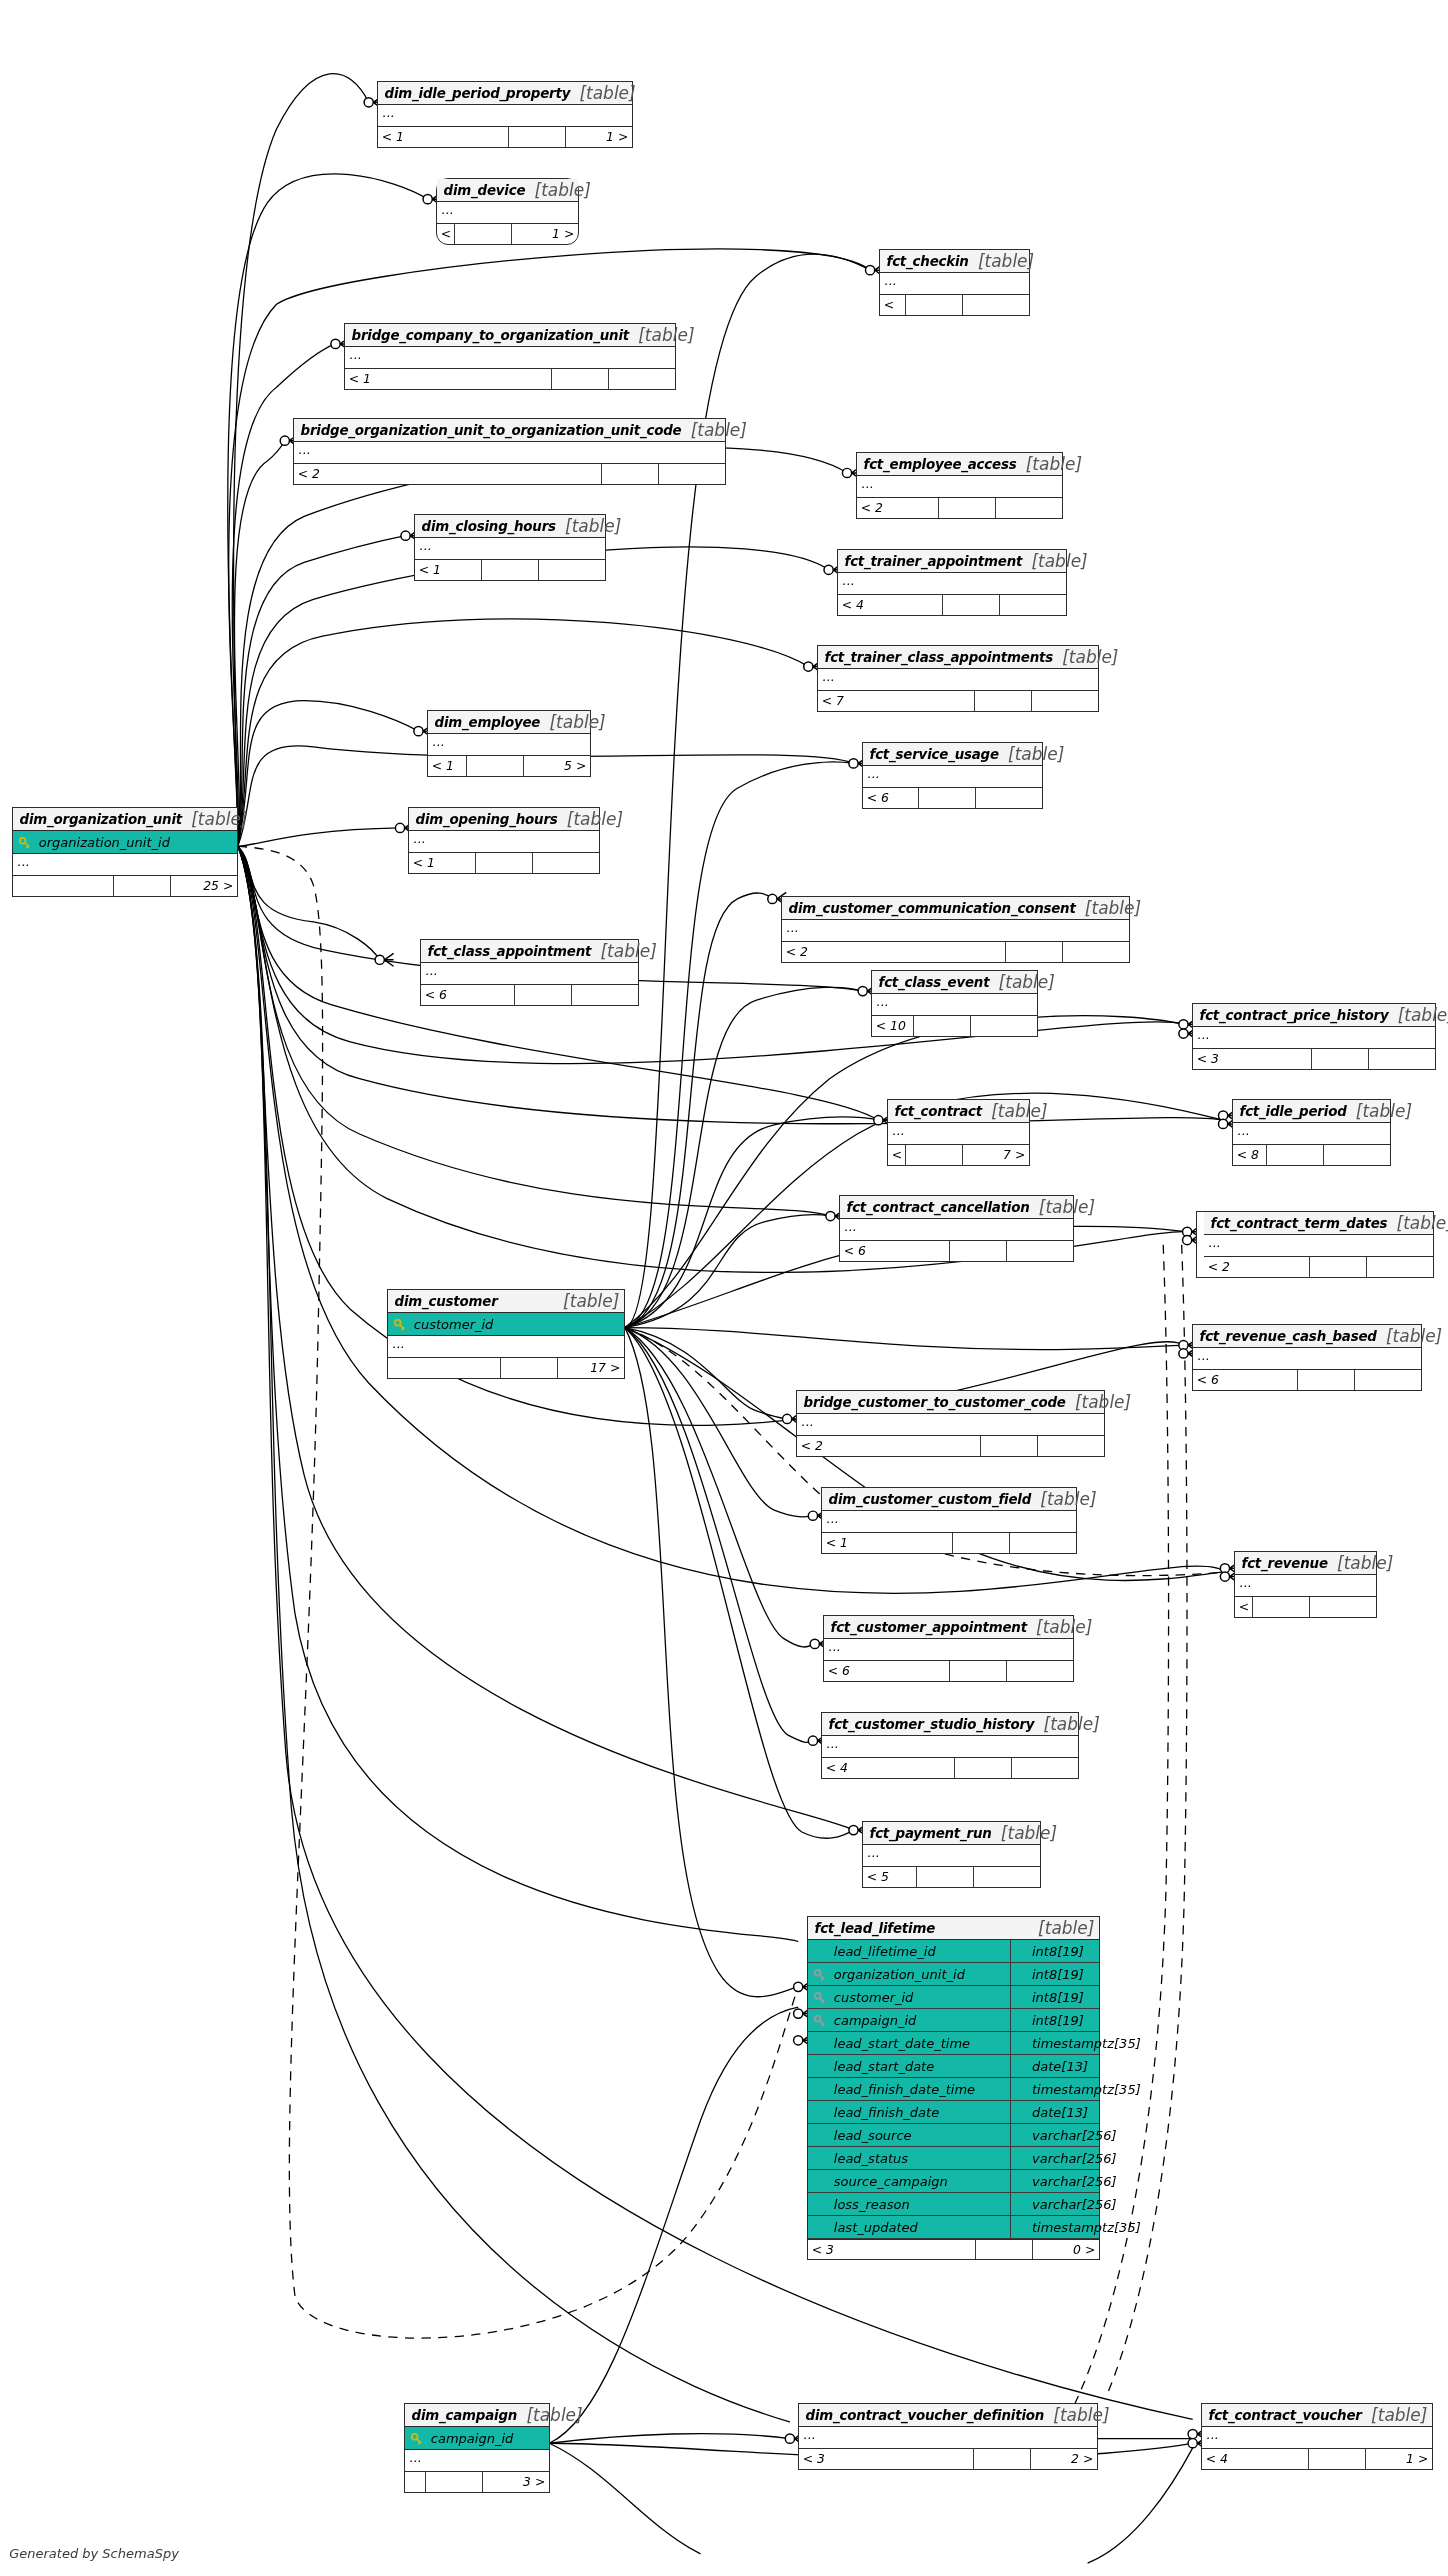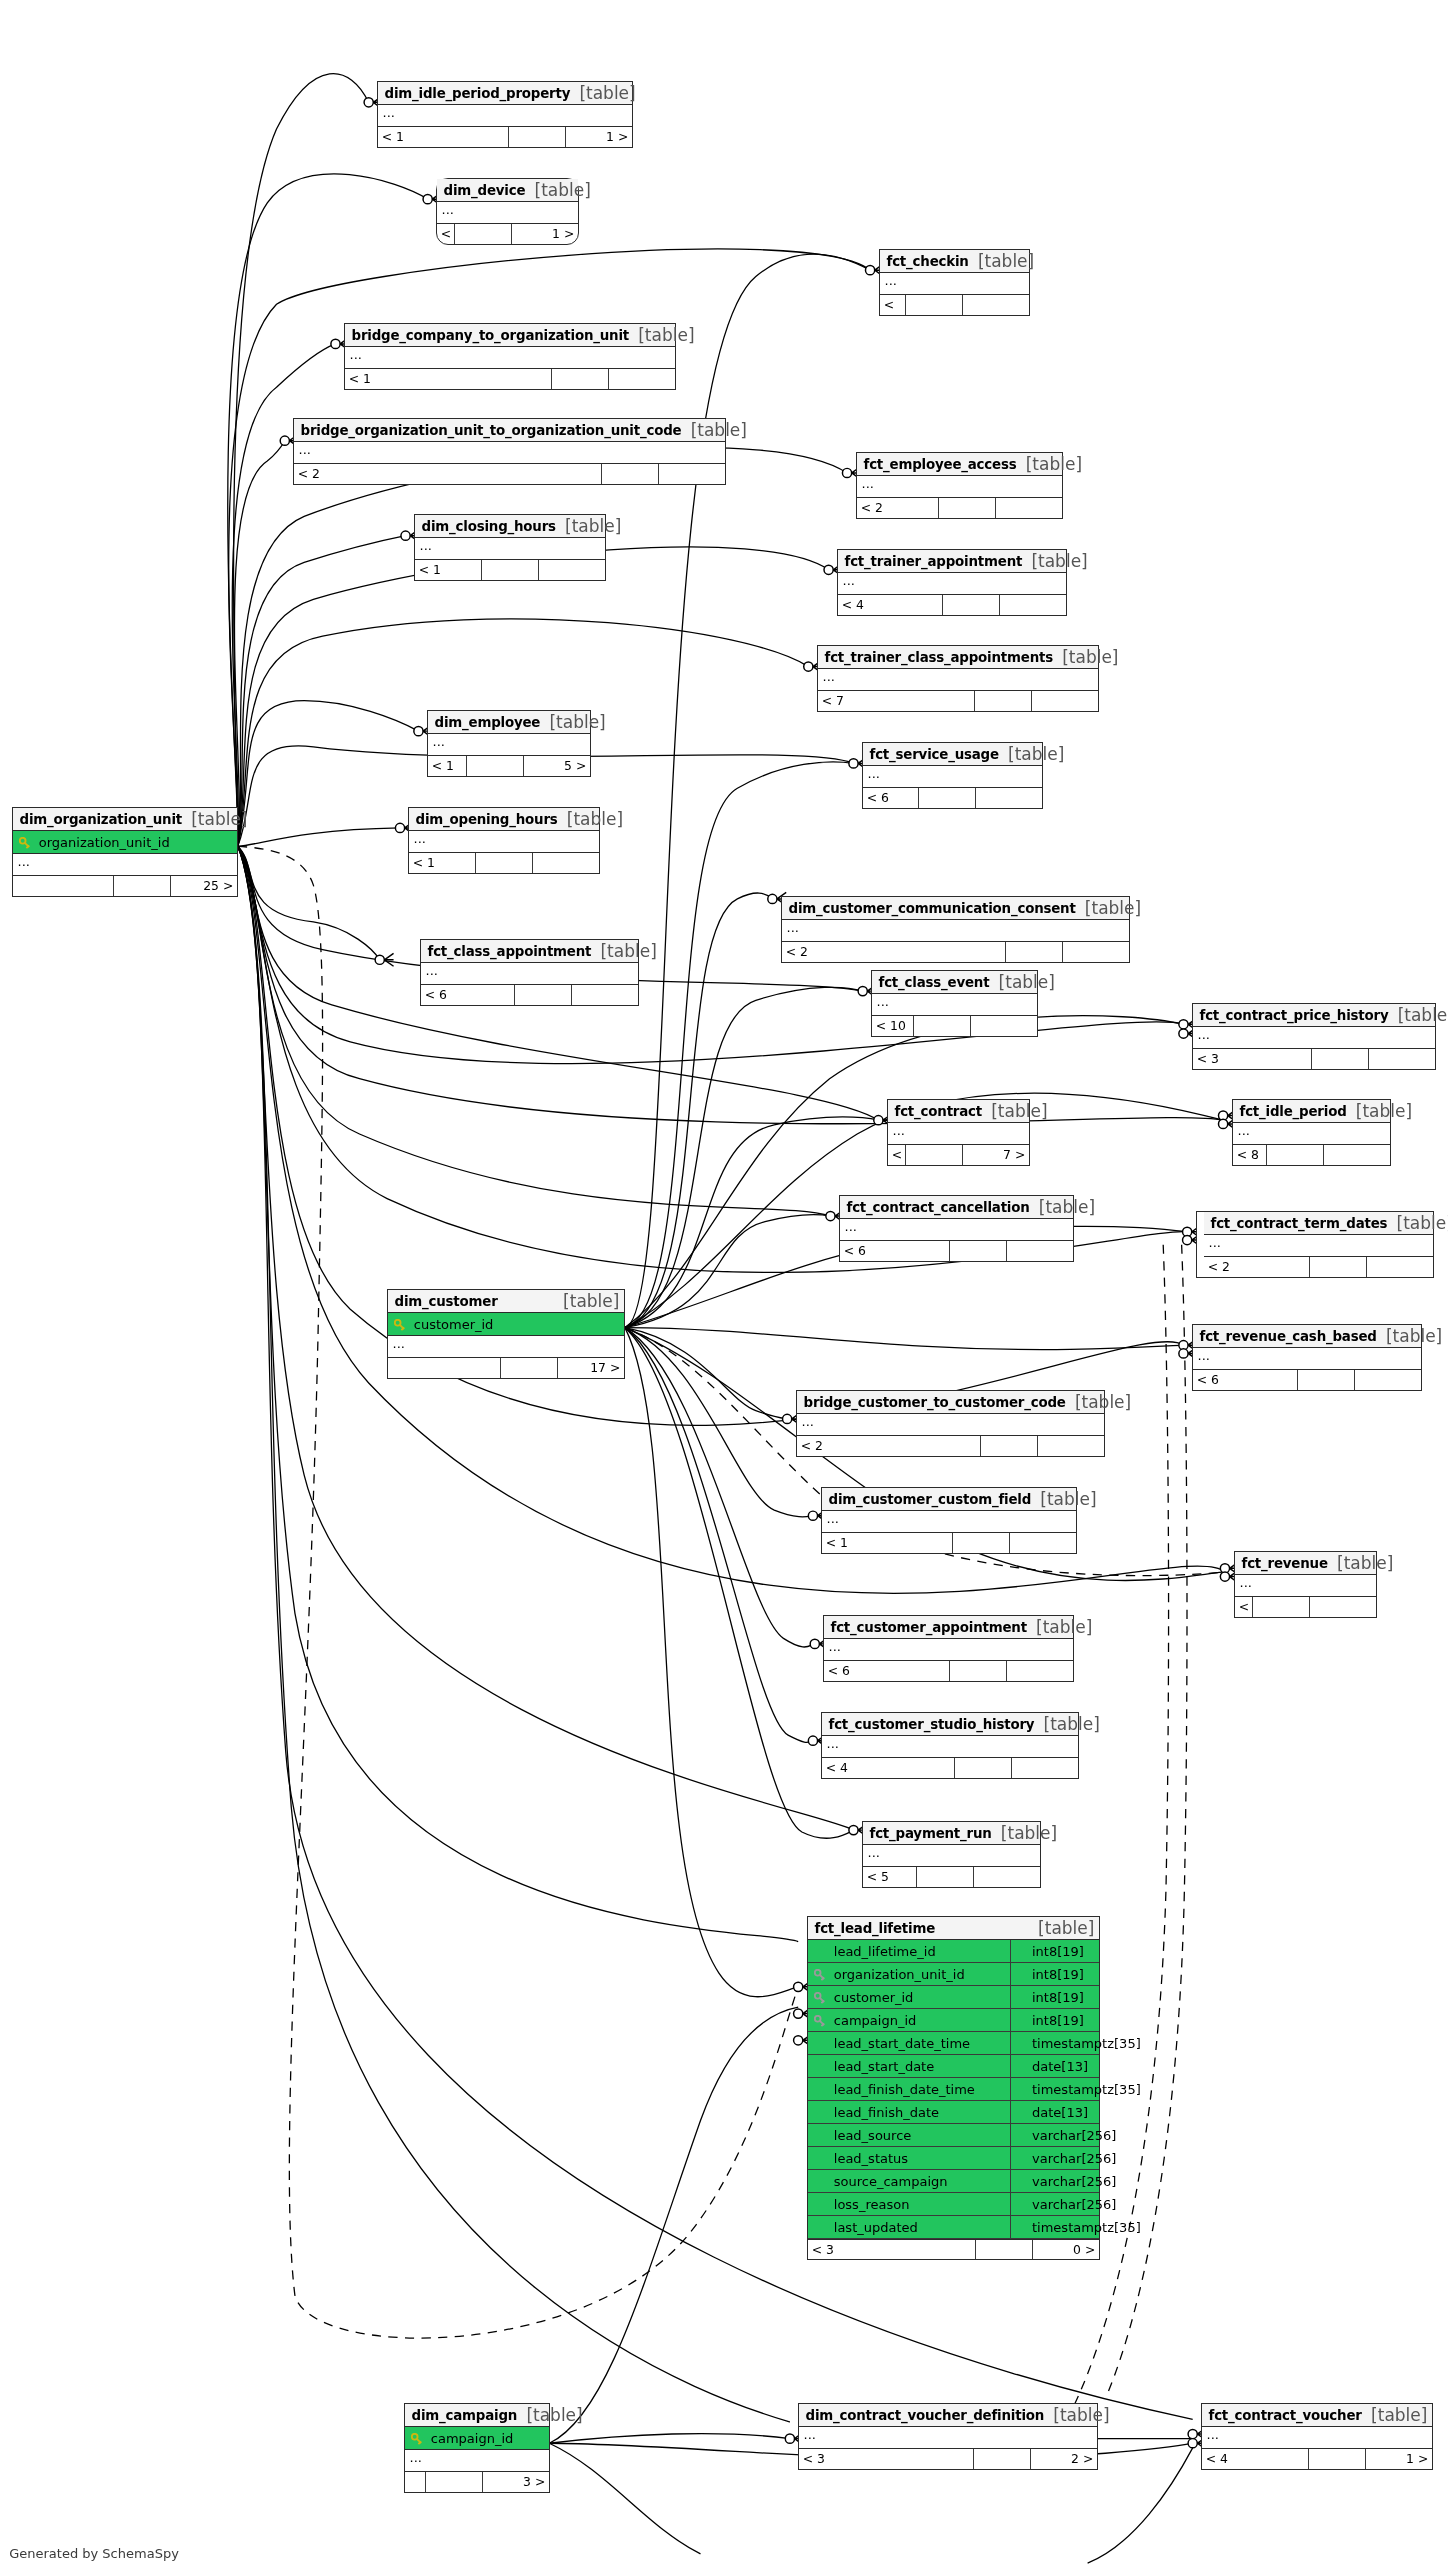--- a/index.html
+++ b/index.html
@@ -13,20 +13,21 @@
     width: 1448px;
     height: 2576px;
     position: relative;
     overflow: hidden;
   }
   #canvas {
     position: absolute;
     left: 0; top: 0;
     width: 1448px;
     height: 2206px;
+    font-style: italic;
   }
   #edges {
     position: absolute;
     left: 0; top: 0;
     width: 1448px;
     height: 2576px;
     pointer-events: none;
   }
   #tables-layer {
     position: absolute;
@@ -66,21 +67,21 @@
     padding-left: 9.2px;
   }
   .tbl .row {
     box-sizing: border-box;
     height: 23px;
     line-height: 23px;
     border-bottom: 0.9px solid #3a3a3a;
     display: flex;
     align-items: center;
     white-space: nowrap;
-    background: #22c55e;
+    background: #14b8a6;
   }
   .tbl .row .colname {
     padding-left: 4.6px;
     font-size: 13px;
     flex: 1 1 auto;
     overflow: hidden;
   }
   .tbl .row .coltype {
     box-sizing: border-box;
     border-left: 0.9px solid #3a3a3a;

